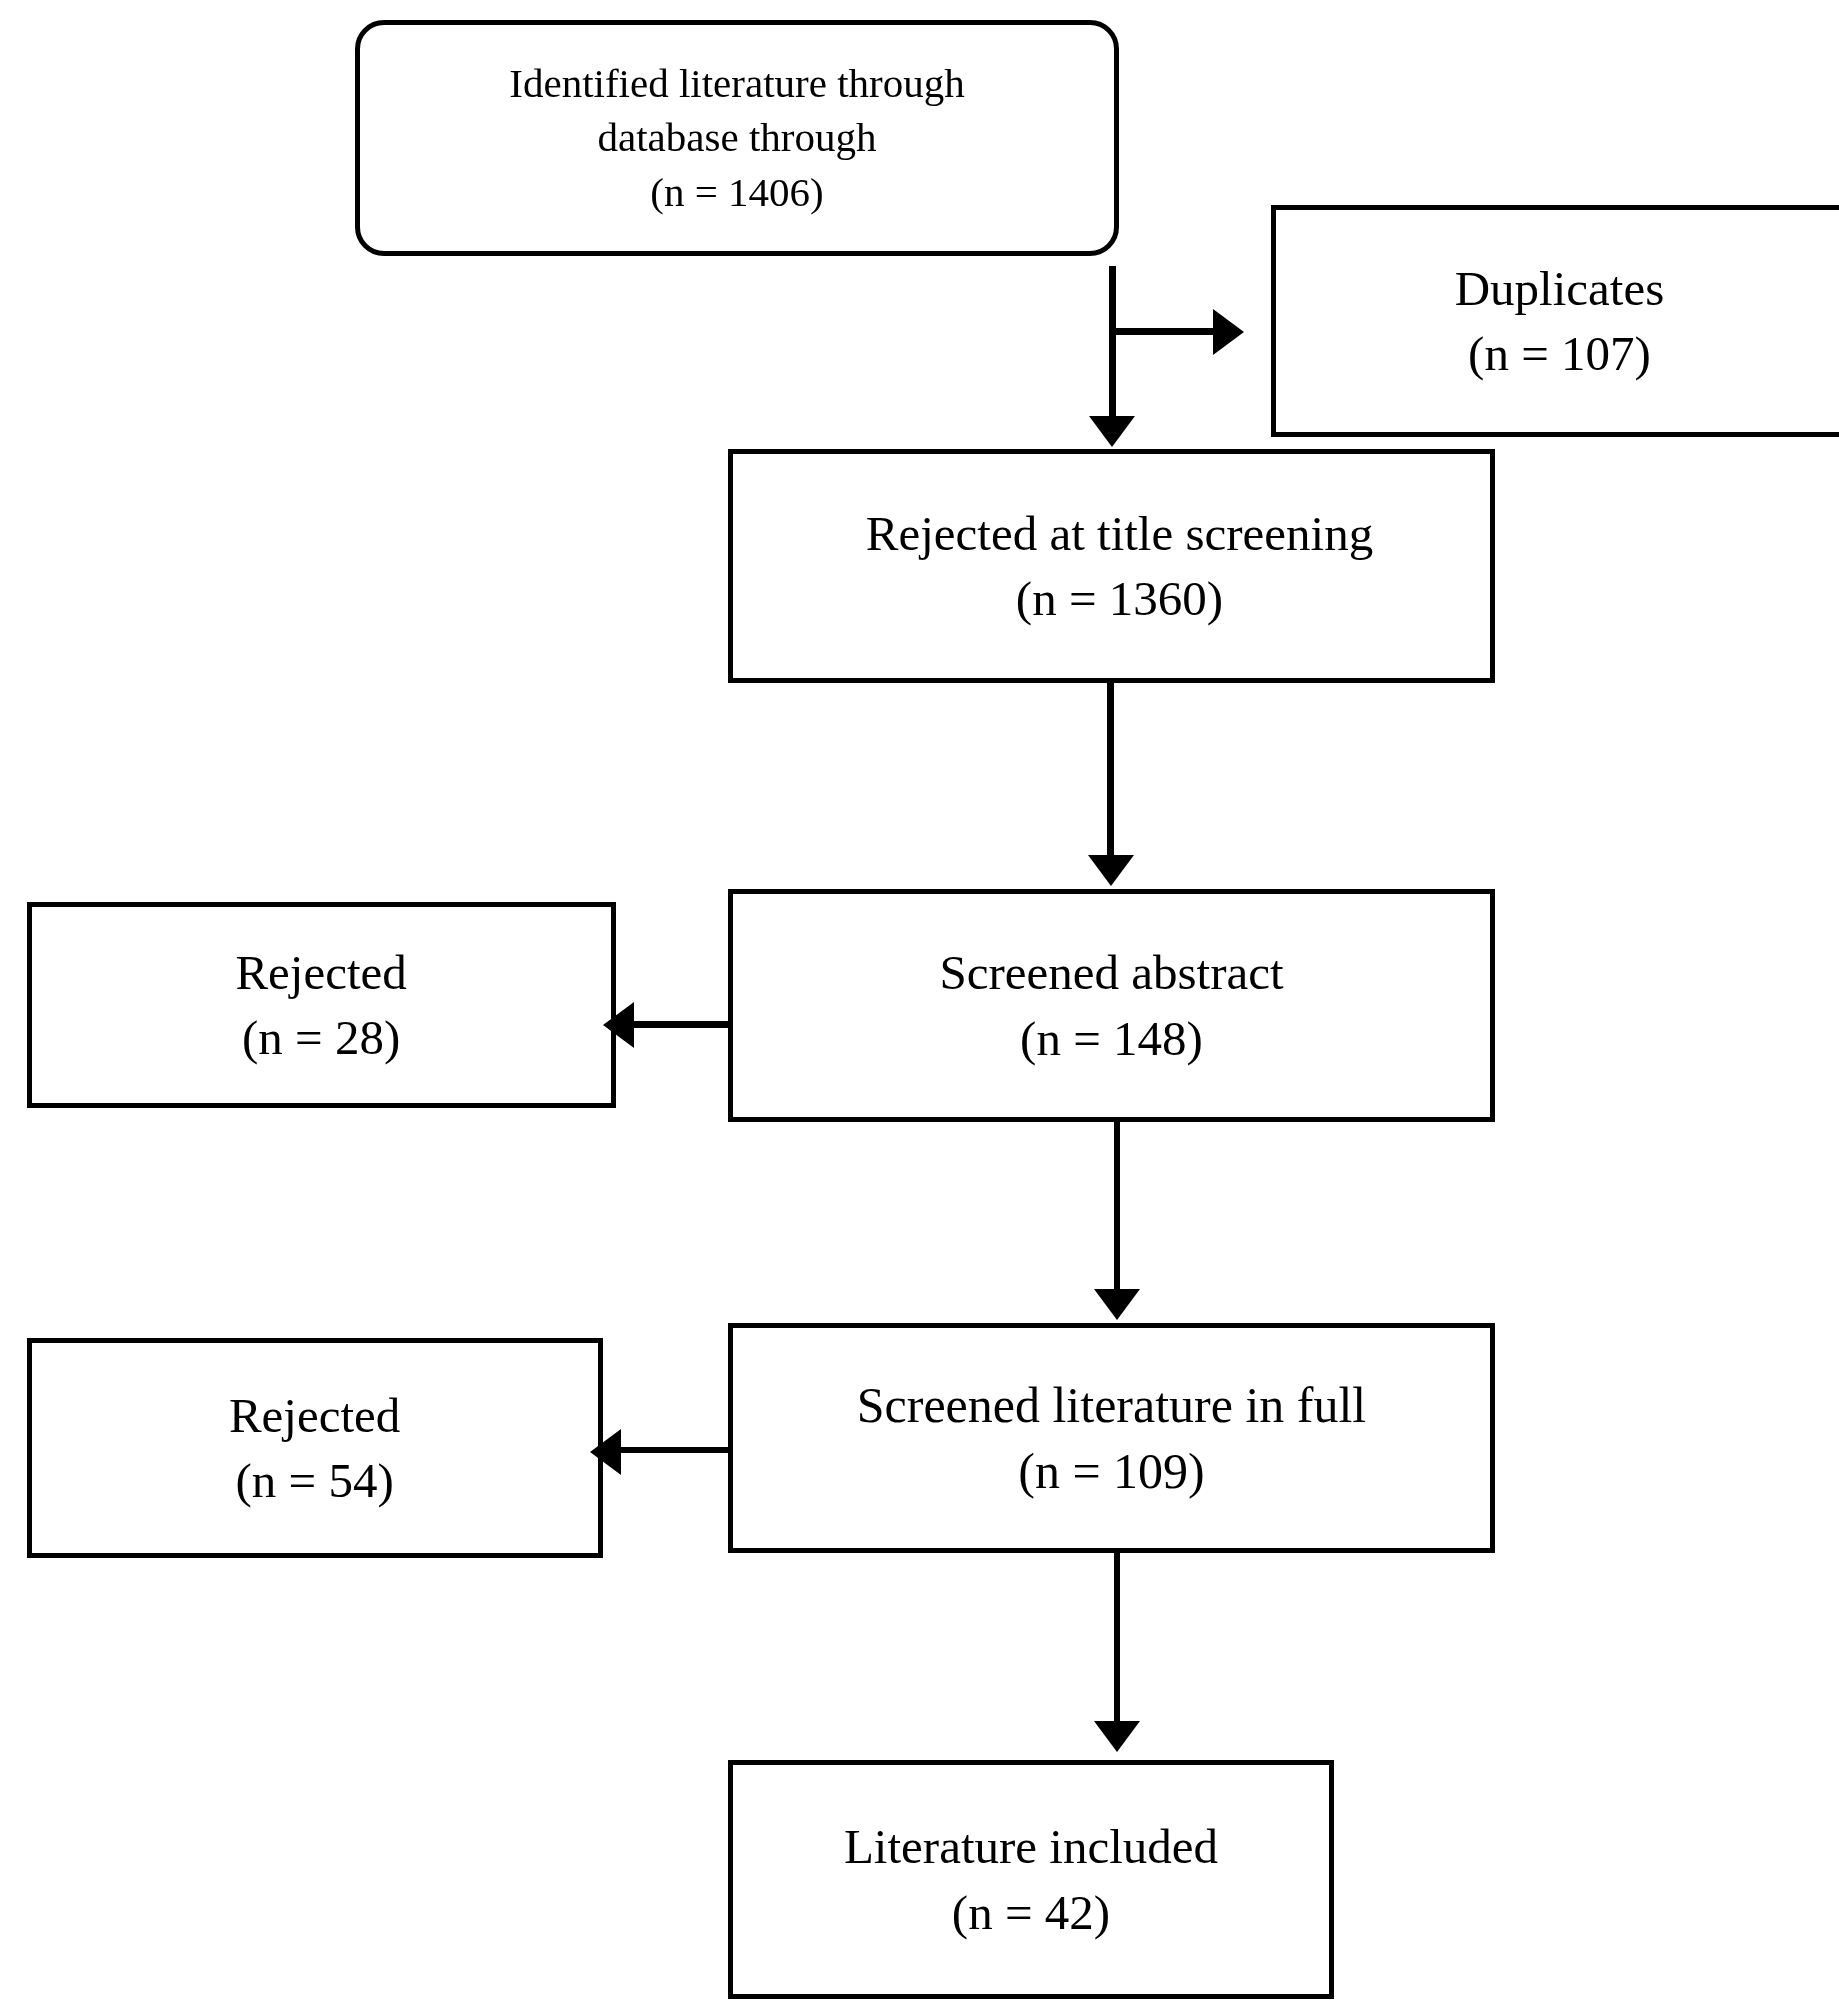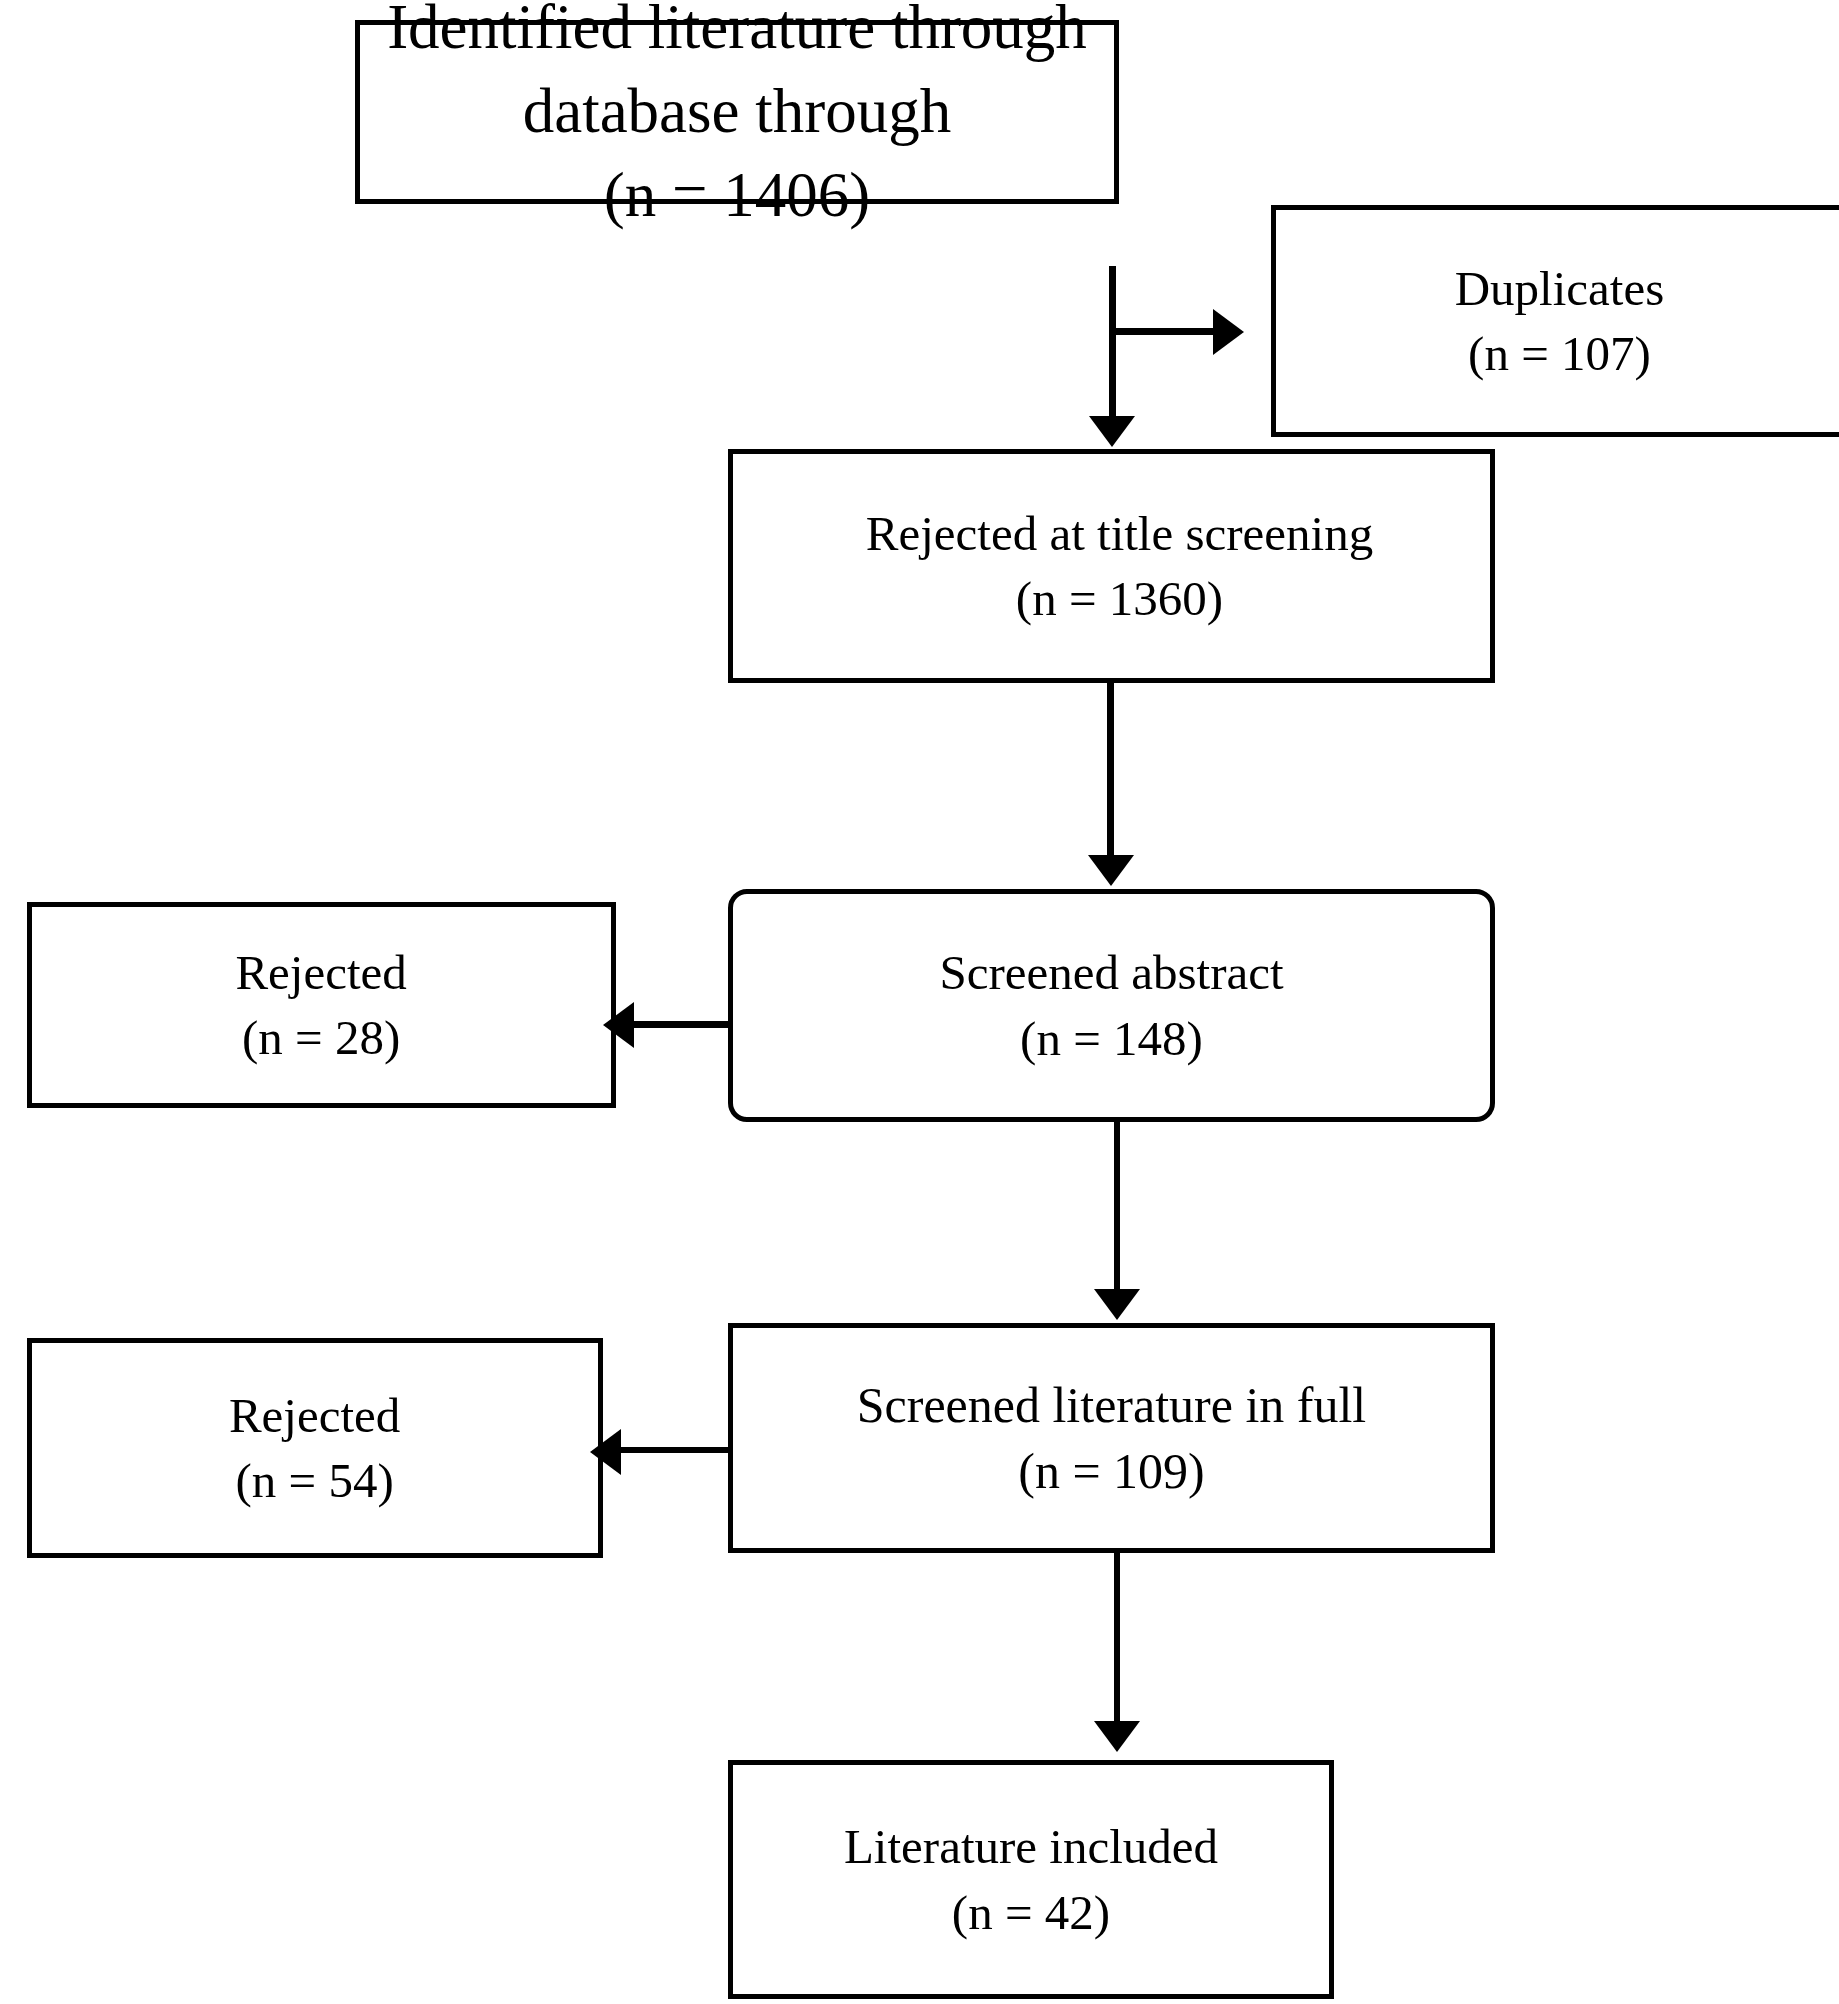--- a/index.html
+++ b/index.html
@@ -27,25 +27,25 @@
     justify-content: center;
     text-align: center;
     line-height: 1.33;
   }
   .box .line {
     display: block;
     white-space: nowrap;
   }
 
   
-  #box-identified   { left: 355px;  top: 19.7px;   width: 764px; height: 184px; font-size: 63px; }
+  #box-identified   { left: 355px;  top: 19.7px;   width: 764px; height: 236px; font-size: 41px; border-radius: 29px; }
   #box-duplicates   { left: 1244px; top: 205px;  width: 577px; height: 232px; font-size: 49px; margin-left: 27px; }
   #box-title-rej    { left: 728px; top: 449px;  width: 767px; height: 234px; font-size: 49px; padding-left: 16px; }
   #box-rej-39       { left: 26.6px;   top: 902px; width: 589px; height: 206px; font-size: 49px; }
-  #box-abstract     { left: 728px; top: 889px; width: 767px; height: 233px; font-size: 49px; border-radius: 19px; }
+  #box-abstract     { left: 728px; top: 889px; width: 767px; height: 233px; font-size: 49px; }
   #box-rej-54       { left: 26.6px;   top: 1338px; width: 576px; height: 220px; font-size: 49px; }
   #box-full         { left: 728px; top: 1323px; width: 767px; height: 230px; font-size: 50px; }
   #box-included     { left: 728px; top: 1760px; width: 606px; height: 239px; font-size: 49px; }
 
   
   .vline {
     position: absolute;
     background: #000000;
   }
   .hline {

